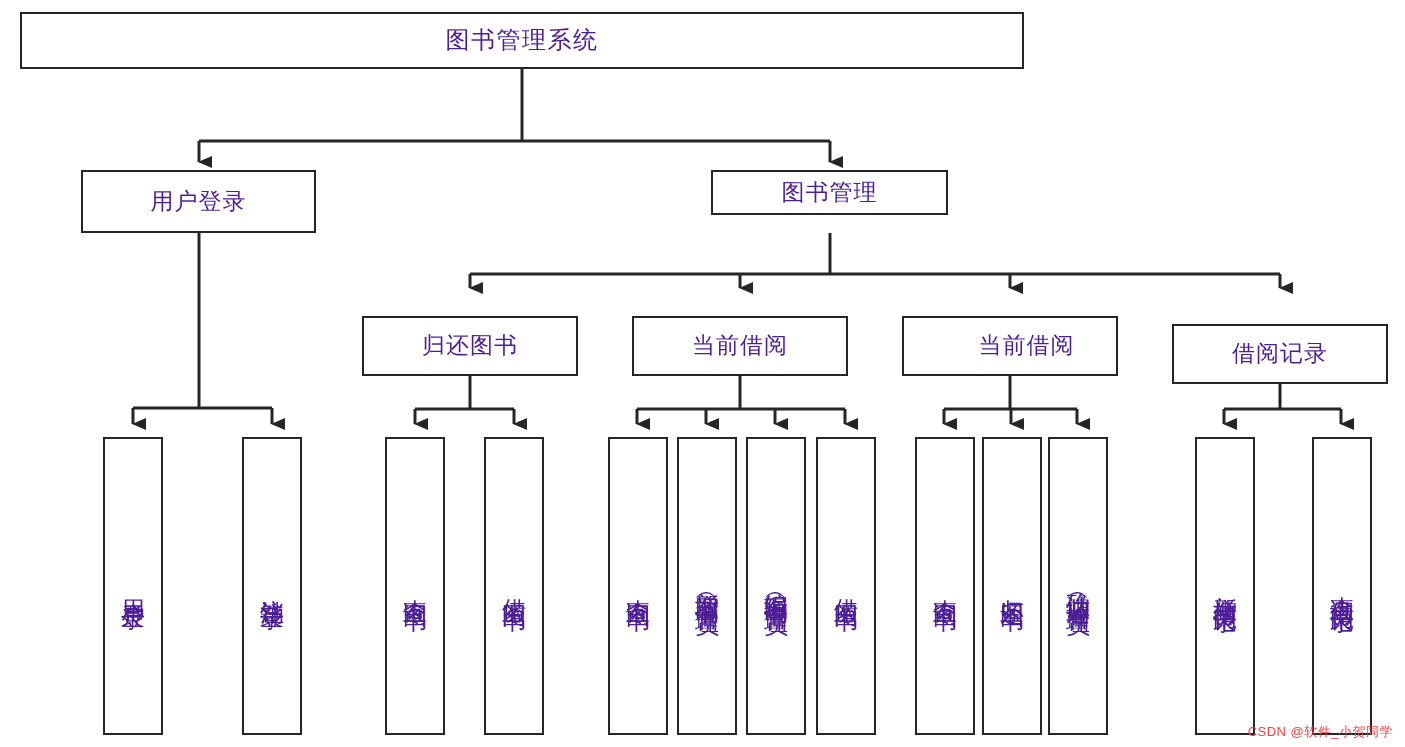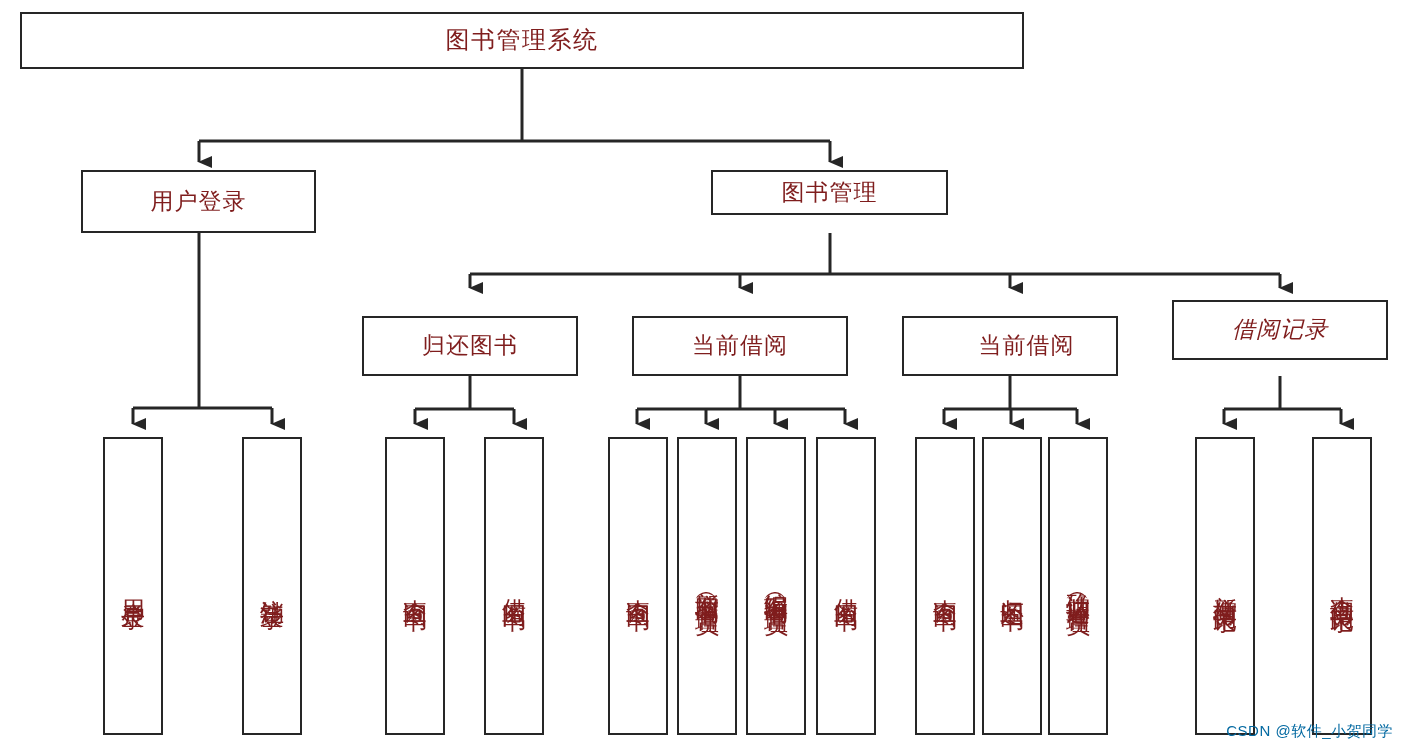--- a/index.html
+++ b/index.html
@@ -27,21 +27,21 @@
     pointer-events: none;
   }
   .node {
     position: absolute;
     box-sizing: border-box;
     border: 2.5px solid #262626;
     background: #ffffff;
     display: flex;
     align-items: center;
     justify-content: center;
-    color: #7f1d1d;
+    color: #4c1d95;
     z-index: 2;
   }
   .node .label {
     display: block;
     text-align: center;
     line-height: 1.18;
     white-space: pre;
   }
   
   .node.horiz .label {
@@ -62,22 +62,22 @@
     text-orientation: upright;
     font-size: 24px;
     line-height: 1.0;
     letter-spacing: 3px;
     white-space: nowrap;
   }
   #watermark {
     position: absolute;
     right: 12px;
     bottom: 6px;
-    font-size: 15px;
-    color: #0369a1;
+    font-size: 13px;
+    color: #ef4444;
     letter-spacing: 0.5px;
     z-index: 5;
     white-space: nowrap;
     font-family: "Liberation Sans", "DejaVu Sans", sans-serif;
   }
 </style>
 </head>
 <body>
 
 <div id="canvas">
@@ -151,21 +151,21 @@
   </div>
 
   <div class="node horiz" style="left:632px; top:316px; width:216px; height:60px;">
     <span class="label">当前借阅</span>
   </div>
 
   <div class="node horiz" style="left:902px; top:316px; width:216px; height:60px;padding-left:33px;">
     <span class="label">当前借阅</span>
   </div>
 
-  <div class="node horiz" style="left:1172px; top:300px; width:216px; height:60px;font-style:italic;">
+  <div class="node horiz" style="left:1172px; top:324px; width:216px; height:60px;">
     <span class="label">借阅记录</span>
   </div>
 
   <div class="node vert" style="left:103px; top:437px; width:60px; height:298px;">
     <span class="label">用户登录</span>
   </div>
 
   <div class="node vert" style="left:242px; top:437px; width:60px; height:298px;">
     <span class="label">注销登录</span>
   </div>

